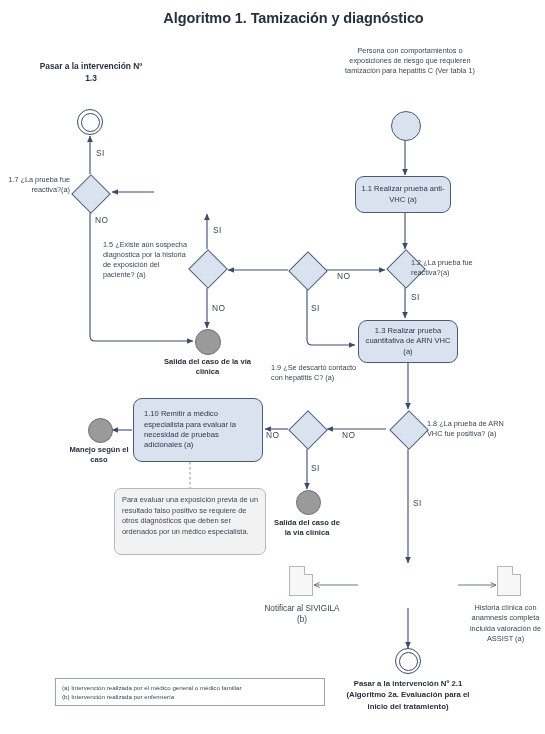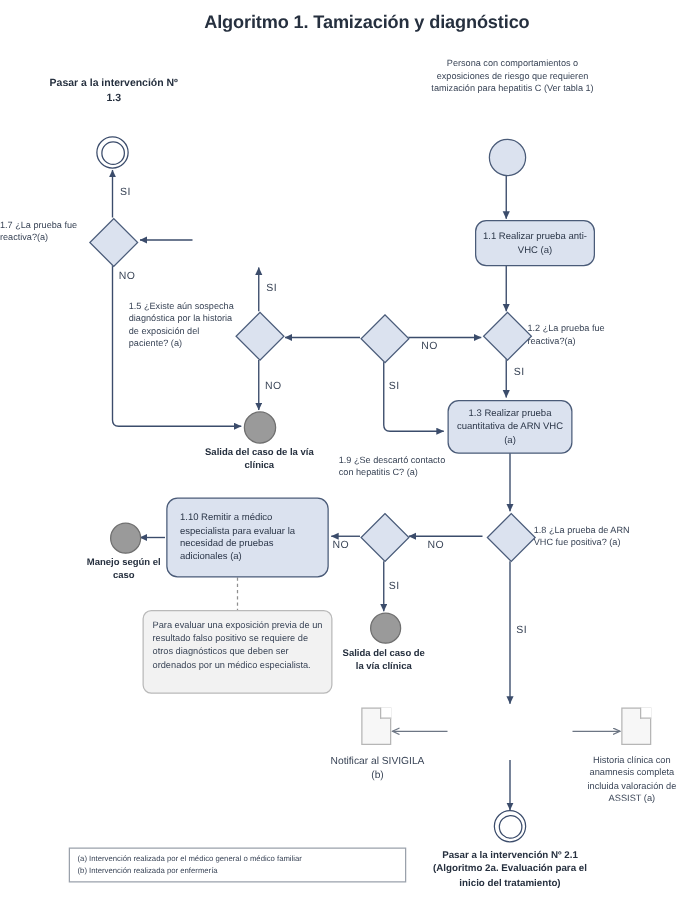--- a/index.html
+++ b/index.html
@@ -94,21 +94,21 @@
     border: 1.2px solid #6f6f6f;
   }
   
   .lbl {
     position: absolute;
     font-size: 7.3px;
     line-height: 1.35;
     color: #3a4557;
   }
   .lbl.c { text-align: center; }
-  .lbl.r { text-align: left; }
+  .lbl.r { text-align: right; }
   .lbl.l { text-align: left; }
   .lbl.bold { font-weight: bold; color: #26303f; }
   .yn {
     position: absolute;
     font-size: 8.4px;
     color: #3a4557;
     letter-spacing: 0.4px;
   }
   
   .note {
@@ -219,21 +219,21 @@
       <path d="M458,585 L496,585"></path>
     </g>
   </svg>
 
   <div class="lbl c" style="left:340px; top:46px; width:140px;">Persona con comportamientos o exposiciones de riesgo que requieren tamización para hepatitis C (Ver tabla 1)</div>
   <div class="circ-start" style="left:391px; top:111px; width:28px; height:28px;"></div>
 
   <div class="lbl c bold" style="left:36px; top:61px; width:110px; font-size:8.4px; line-height:1.42;">Pasar a la intervención Nº 1.3</div>
   <div class="circ-end" style="left:77px; top:109px; width:26px; height:26px;"></div>
 
-  <div class="pbox" style="left:380px; top:176px; width:96px; height:37px;">
+  <div class="pbox" style="left:355px; top:176px; width:96px; height:37px;">
     <span>1.1 Realizar prueba anti-VHC (a)</span>
   </div>
 
   <div class="pbox" style="left:358px; top:320px; width:100px; height:43px;">
     <span>1.3 Realizar prueba cuantitativa de ARN VHC (a)</span>
   </div>
 
 
   <div class="pbox left-al" style="left:133px; top:398px; width:130px; height:64px; padding-left:10px;">
     <span>1.10  Remitir a médico especialista para evaluar la necesidad de pruebas adicionales (a)</span>
@@ -242,21 +242,21 @@
 
   <div class="diamond" style="left:77px; top:180px; width:26px; height:26px;"></div>
   <div class="lbl r" style="left:0px; top:175px; width:70px;">1.7  ¿La prueba fue reactiva?(a)</div>
 
   <div class="diamond" style="left:194px; top:255px; width:26px; height:26px;"></div>
   <div class="lbl l" style="left:103px; top:240px; width:86px;">1.5 ¿Existe aún sospecha diagnóstica por la historia de exposición del paciente? (a)</div>
 
   <div class="diamond" style="left:294px; top:257px; width:26px; height:26px;"></div>
 
   <div class="diamond" style="left:392px; top:255px; width:26px; height:26px;"></div>
-  <div class="lbl l" style="left:422px; top:258px; width:78px;">1.2 ¿La prueba fue reactiva?(a)</div>
+  <div class="lbl l" style="left:411px; top:258px; width:78px;">1.2 ¿La prueba fue reactiva?(a)</div>
 
   <div class="diamond" style="left:395px; top:416px; width:26px; height:26px;"></div>
   <div class="lbl l" style="left:427px; top:419px; width:80px;">1.8 ¿La prueba de ARN VHC fue positiva? (a)</div>
 
   <div class="diamond" style="left:294px; top:416px; width:26px; height:26px;"></div>
   <div class="lbl l" style="left:271px; top:363px; width:86px;">1.9 ¿Se descartó contacto con hepatitis C? (a)</div>
 
   <div class="yn" style="left:96px; top:148px;">SI</div>
   <div class="yn" style="left:95px; top:215px;">NO</div>
   <div class="yn" style="left:213px; top:225px;">SI</div>

